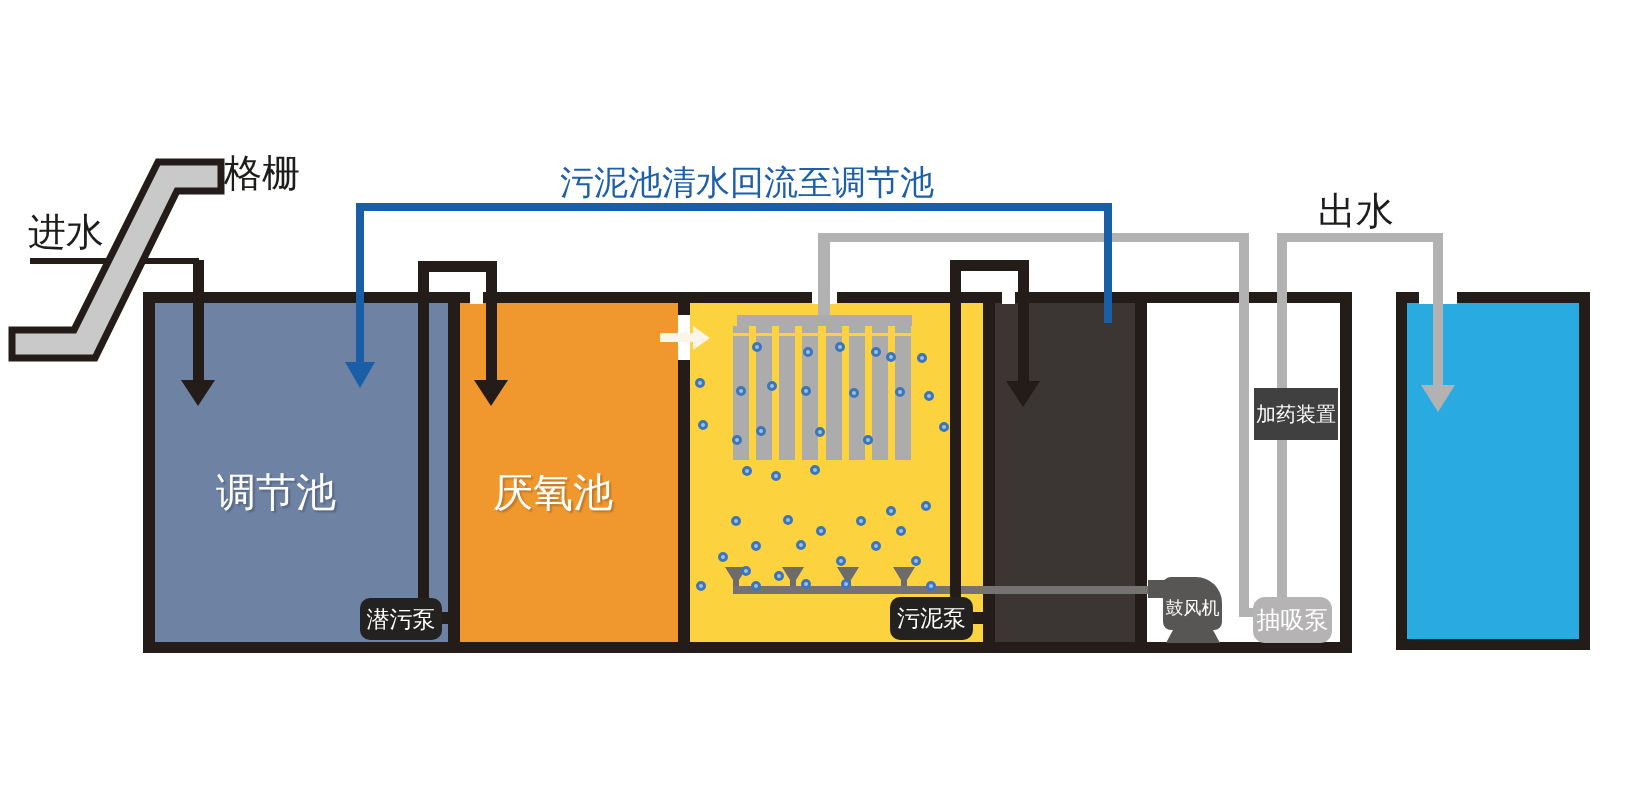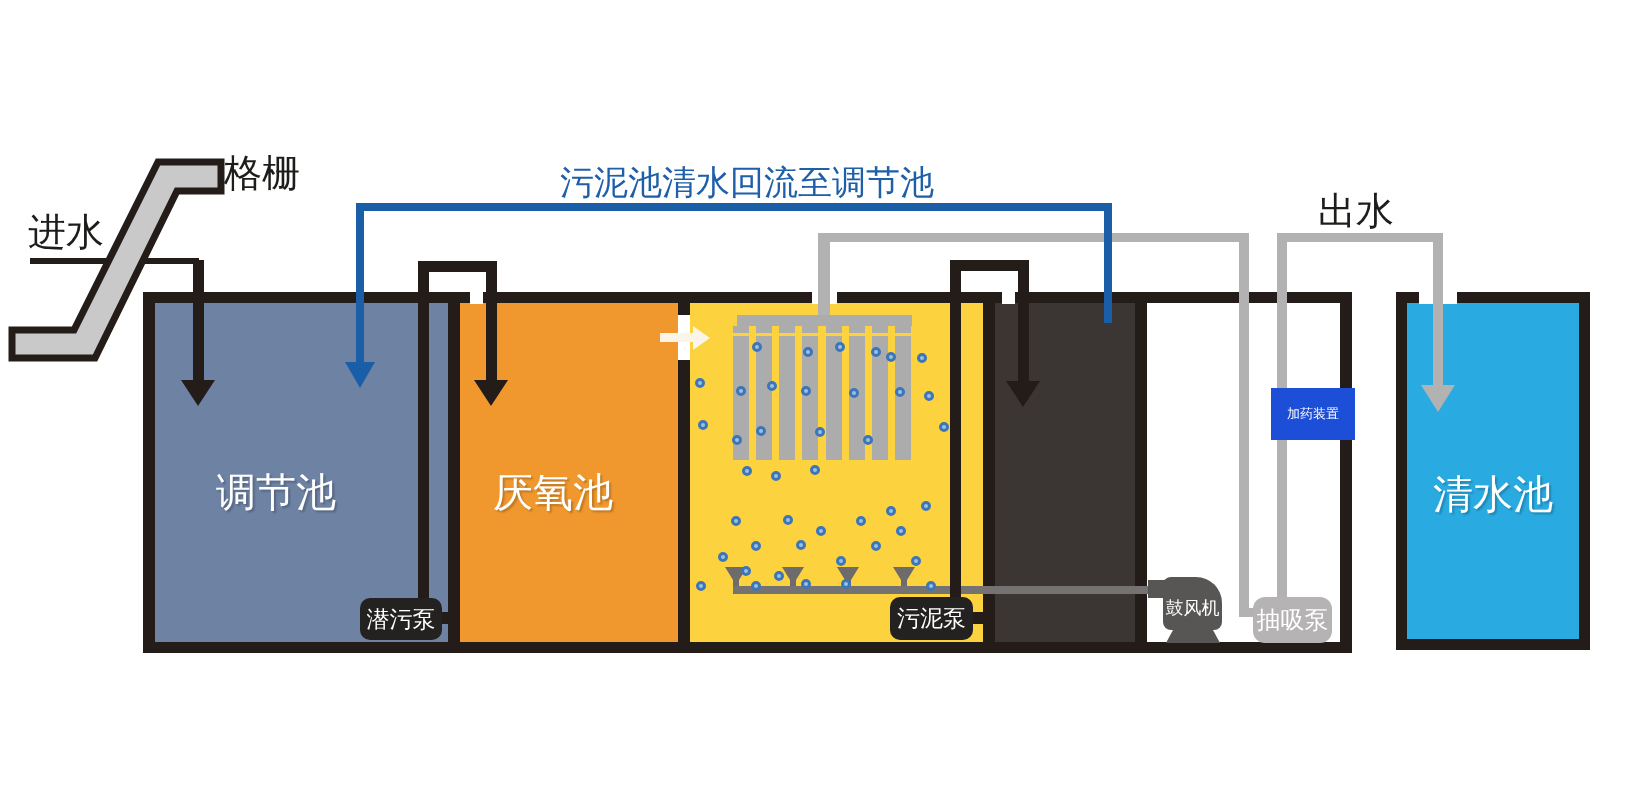--- a/index.html
+++ b/index.html
@@ -20,21 +20,21 @@
   .ah-gray{border-left:17px solid transparent;border-right:17px solid transparent;border-top:27px solid #B2B2B2;}
   .ah-cream{border-top:12px solid transparent;border-bottom:12px solid transparent;border-left:17px solid #FAF5E8;}
   
   .toplabel{color:#1D1D1B;font-size:38px;line-height:40px;white-space:nowrap;}
   .tanklabel{color:#ffffff;font-size:40px;line-height:44px;text-align:center;white-space:nowrap;
              text-shadow:2px 2px 2px rgba(0,0,0,0.22);}
   .returnlabel{color:#1E5FA9;font-size:34px;line-height:38px;white-space:nowrap;}
   .eqbox{color:#fff;display:flex;align-items:center;justify-content:center;white-space:nowrap;}
   .pumpbox{background:#242220;border-radius:10px;font-size:23px;}
   .suctionbox{background:#B5B3B3;border-radius:12px;font-size:24px;}
-  .dosingbox{background:#1d4ed8;font-size:13px;margin-left:17px;}
+  .dosingbox{background:#404040;font-size:20px;}
   
   #plates,#teeth{display:flex;justify-content:space-between;}
   #plates>div{width:16px;height:100%;background:#ACACAC;}
   #teeth>div{width:16px;height:100%;background:#ACACAC;}
   
   .bubble{position:absolute;width:4px;height:4px;border:3px solid #3D76B8;background:#9CC0E2;border-radius:50%;}
   
   #blower-body{background:#585555;border-radius:8px 26px 8px 8px;}
   #blower-inlet{background:#585555;}
   #blower-foot{background:#585555;clip-path:polygon(18% 0,82% 0,100% 100%,0 100%);}
@@ -209,15 +209,14 @@
     <span>加药装置</span>
   </div>
 
   <div class="abs toplabel" style="left:28px;top:212px;text-align:right;">进水</div>
   <div class="abs toplabel" style="left:224px;top:153px;">格栅</div>
   <div class="abs toplabel" style="left:1318px;top:191px;">出水</div>
   <div class="abs returnlabel" style="left:560px;top:163px;width:356px;">污泥池清水回流至调节池</div>
 
   <div class="abs tanklabel" style="left:155px;top:470px;width:242px;">调节池</div>
   <div class="abs tanklabel" style="left:460px;top:470px;width:186px;">厌氧池</div>
-  <div class="abs tanklabel" style="left:1407px;top:472px;width:172px;">清水池</div>
 
 </div>
 
 </body></html>

